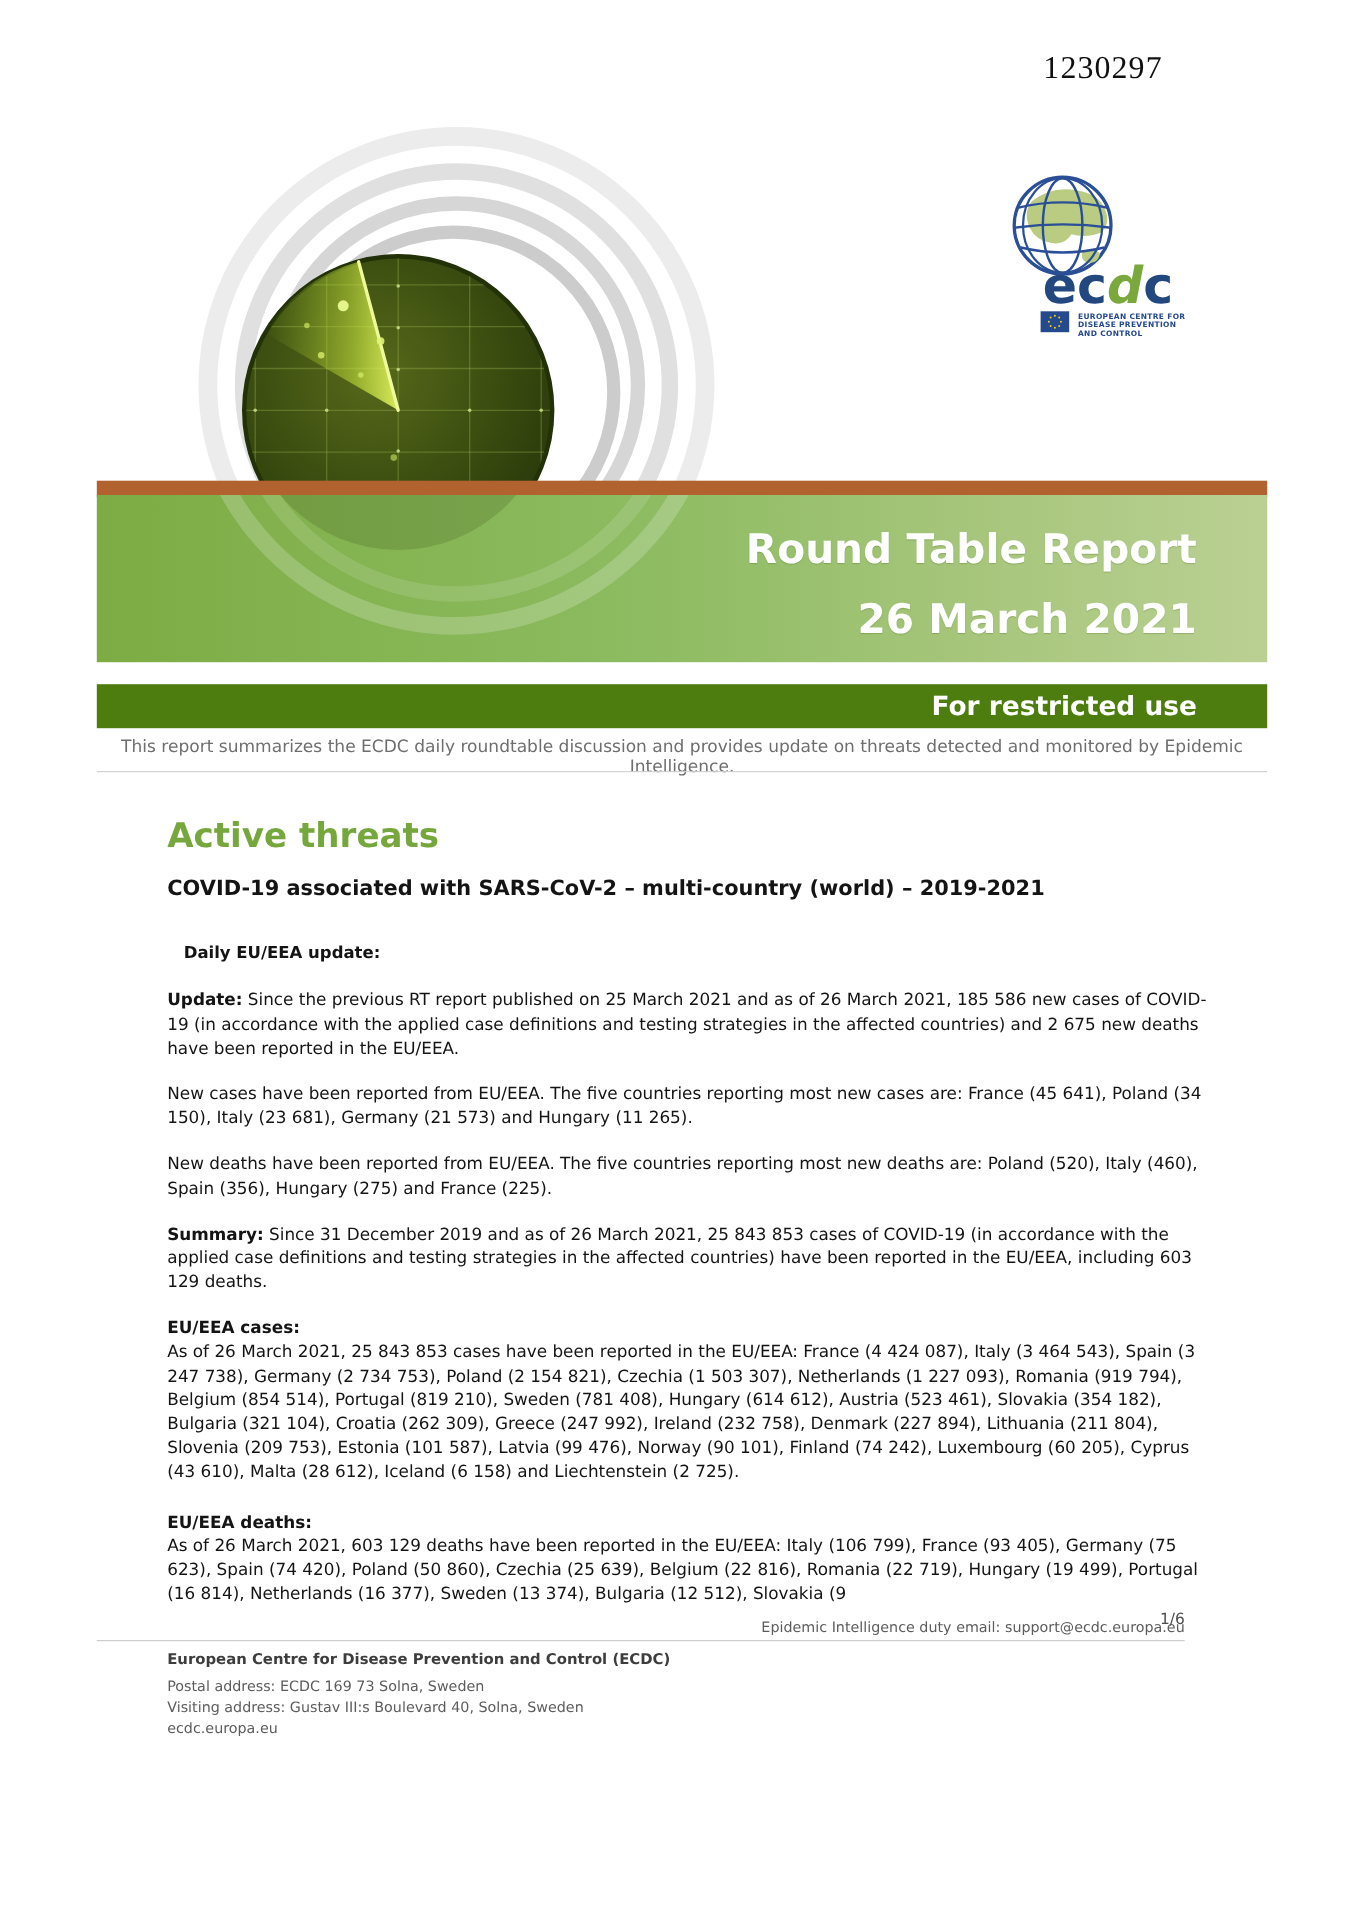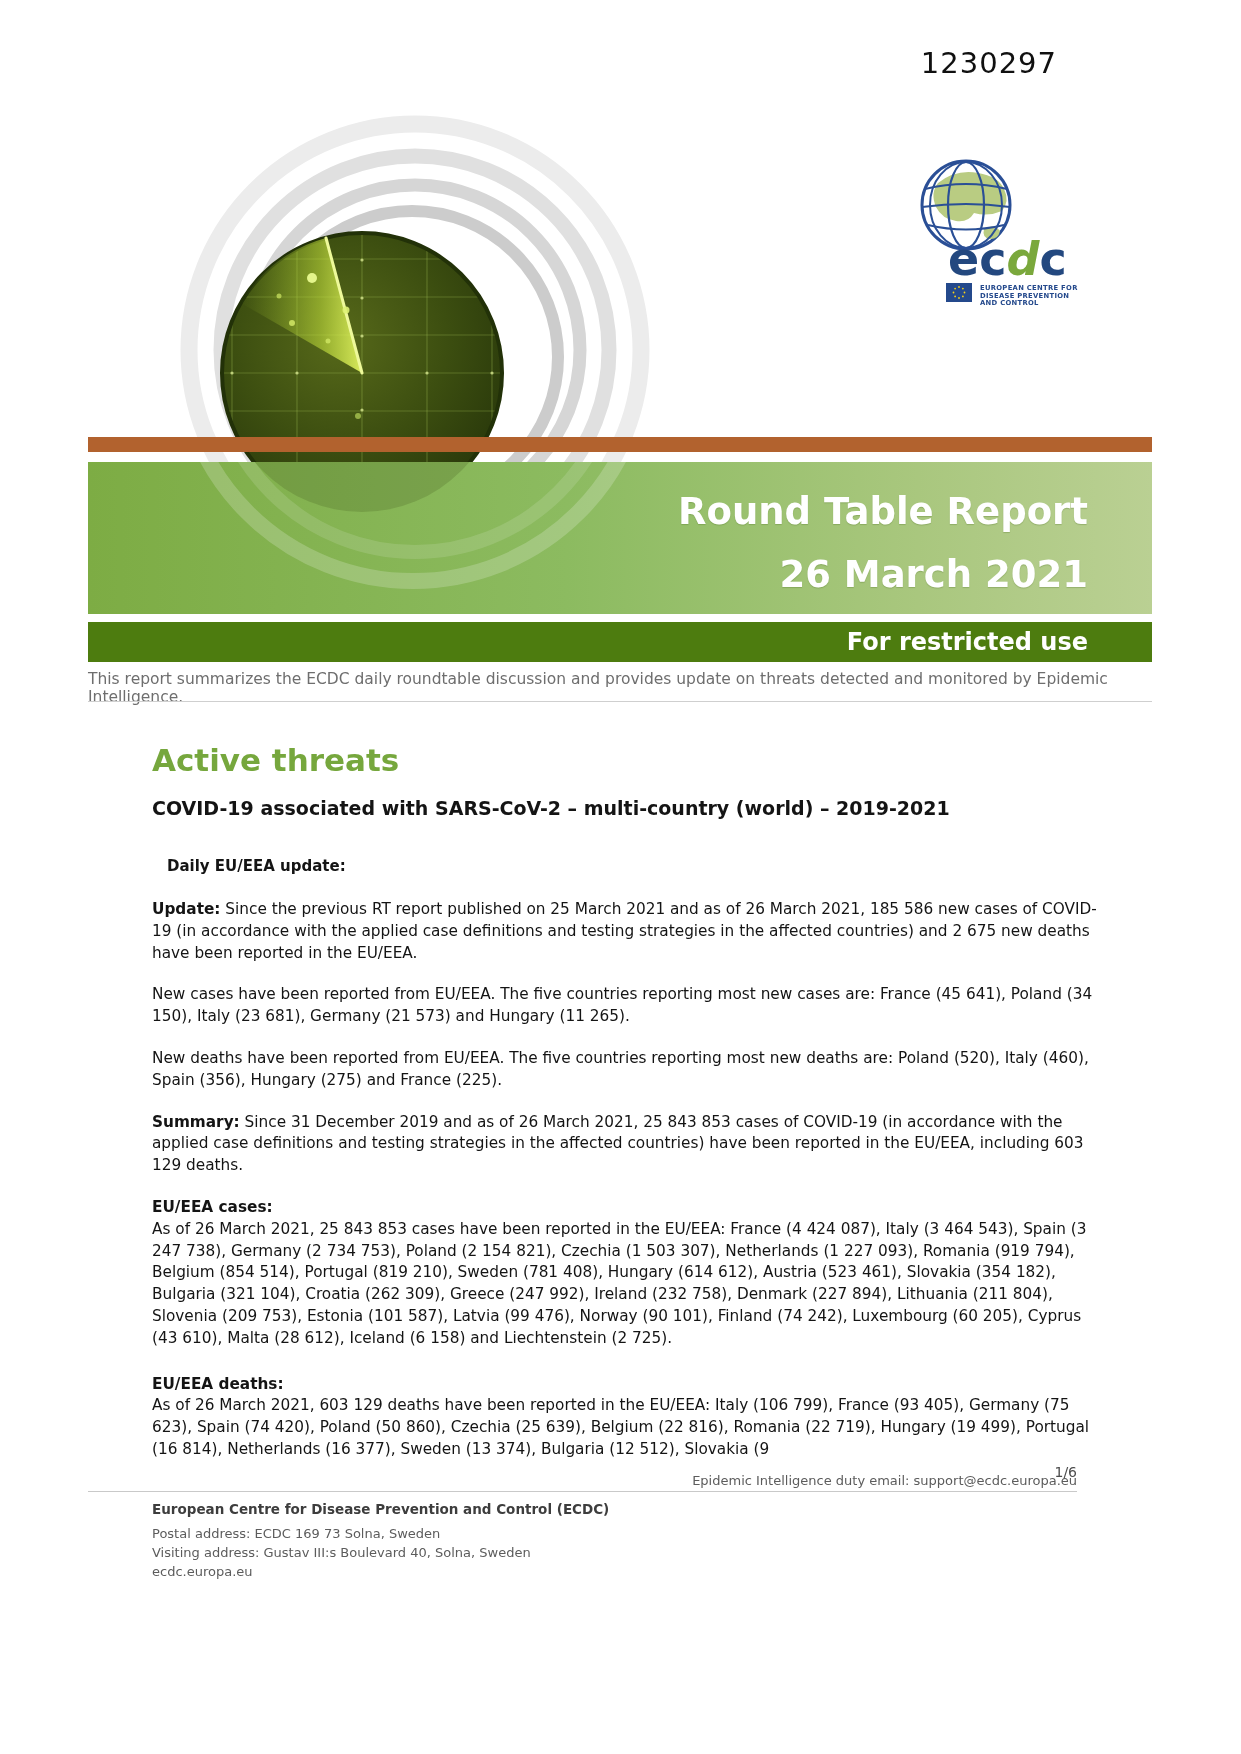--- a/index.html
+++ b/index.html
@@ -1,45 +1,45 @@
 <!DOCTYPE html>
 <html><head>
 <meta charset="utf-8">
 <style>
   html,body{margin:0;padding:0;background:#ffffff;}
   .page{
     position:relative;width:1241px;height:1754px;background:#ffffff;overflow:hidden;
     font-family:"DejaVu Sans",sans-serif;color:#141414;
   }
   
-  .doc-number{position:absolute;top:46px;right:184px;font-size:29px;color:#101010;letter-spacing:1px;}
+  .doc-number{position:absolute;top:46px;right:184px;font-size:29px;color:#101010;letter-spacing:1px;font-family:Liberation Serif, serif;}
 
   
   .radar-wrap{position:absolute;left:60px;top:110px;width:600px;height:353px;overflow:hidden;}
   .logo-wrap{position:absolute;left:900px;top:155px;width:178px;height:155px;}
 
   .stripe-rust{position:absolute;left:88px;top:437px;width:1064px;height:15px;background:#b2622e;}
   .banner-green{
-    position:absolute;left:88px;top:462px;width:1064px;height:152px;overflow:hidden;
+    position:absolute;left:88px;top:450px;width:1064px;height:152px;overflow:hidden;
     background:linear-gradient(90deg,#7dac44 0%,#8cbb60 45%,#a9c77e 78%,#bad093 100%);
   }
   .banner-arc{position:absolute;border-radius:50%;pointer-events:none;}
   .arc-a{width:452px;height:452px;border:16px solid rgba(255,255,255,0.20);left:83px;top:-357px;}
   .arc-b{width:392px;height:392px;border:14px solid rgba(255,255,255,0.13);left:117px;top:-323px;}
   .disc-shadow{position:absolute;width:280px;height:280px;border-radius:50%;background:rgba(35,52,8,0.16);left:134px;top:-230px;}
   .banner-title{
     position:absolute;right:64px;top:18px;text-align:right;color:#ffffff;font-weight:bold;
     font-size:37px;line-height:63px;text-shadow:0 1px 1px rgba(60,90,20,0.25);
   }
   .band-gold{
     position:absolute;left:88px;top:622px;width:1064px;height:40px;background:#4d7c0f;
     color:#ffffff;font-weight:bold;font-size:24px;line-height:40px;text-align:right;
     padding-right:64px;box-sizing:border-box;
   }
-  .intro-line{position:absolute;left:88px;top:670px;width:1064px;font-size:15.5px;color:#6e6e6e;}
+  .intro-line{position:absolute;left:88px;top:670px;width:1064px;text-align:center;font-size:15.5px;color:#6e6e6e;}
   .divider-top{position:absolute;left:88px;top:701px;width:1064px;height:1px;background:#cfcfcf;}
 
   
   .content{position:absolute;left:152px;top:742px;width:945px;}
   .section-title{font-size:31px;font-weight:bold;color:#76a73d;margin:0 0 18px 0;line-height:36px;}
   .threat-heading{font-size:19px;font-weight:bold;color:#141414;margin:0 0 34px 0;line-height:25px;}
   .daily-heading{font-size:15px;font-weight:bold;margin:0 0 22px 15px;line-height:22px;}
   .content p{font-size:15.3px;line-height:21.8px;margin:0 0 20px 0;}
   .blk-heading{font-size:15.3px;font-weight:bold;line-height:21.8px;margin:0;}
   .mt-cases{}

